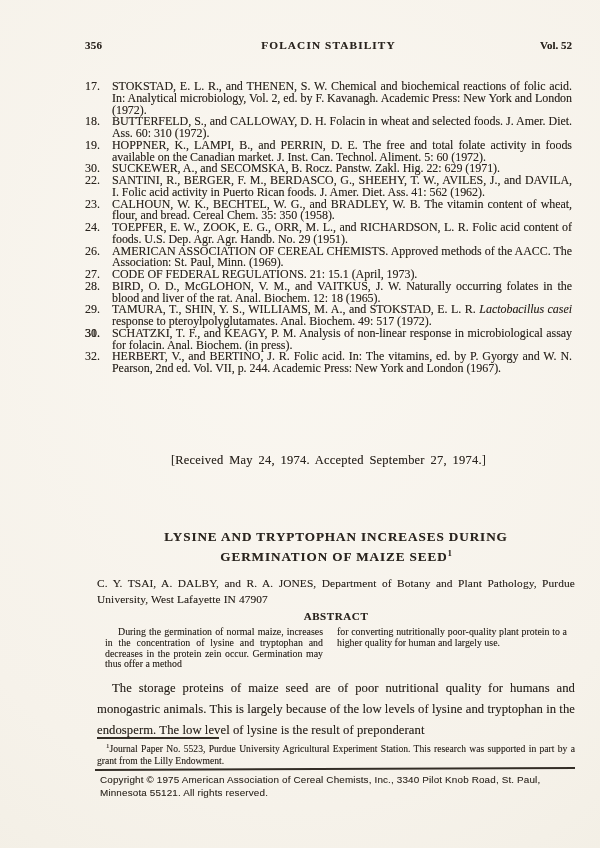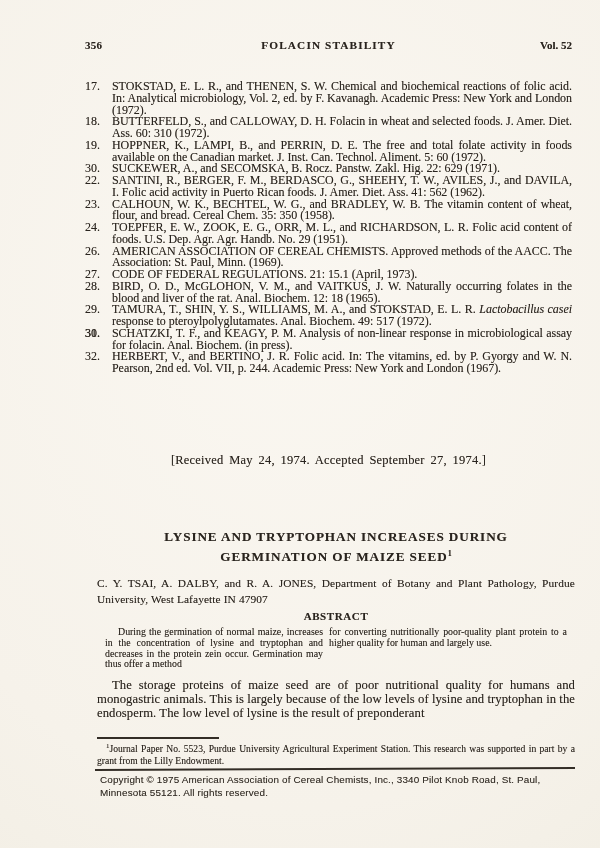--- a/index.html
+++ b/index.html
@@ -36,29 +36,29 @@
   .authors{
     position:absolute;left:97px;top:576px;width:478px;margin:0;
     font-size:11.4px;line-height:15.5px;text-align:justify;letter-spacing:.1px;
   }
   .abs-head{
     position:absolute;left:97px;top:610px;width:478px;margin:0;
     text-align:center;font-size:11px;font-weight:bold;letter-spacing:.6px;
   }
   .abs-cols{
     position:absolute;left:105px;top:627px;width:462px;
-    display:flex;gap:6px;
+    display:flex;gap:14px;
     font-size:9.9px;line-height:10.8px;text-align:justify;
   }
   .abs-cols p{margin:0;}
   .abs-col1{flex:0 0 218px;text-indent:13px;}
   .abs-col2{flex:1;}
   .body-par{
     position:absolute;left:97px;top:678px;width:478px;margin:0;
-    font-size:12.7px;line-height:14px;text-align:justify;text-indent:15px;letter-spacing:.05px;
+    font-size:12.7px;line-height:21px;text-align:justify;text-indent:15px;letter-spacing:.05px;
   }
   .footnote-rule{
     position:absolute;left:97px;top:737px;width:122px;height:1.5px;background:#332d26;
   }
   .footnote{
     position:absolute;left:97px;top:741px;width:478px;margin:0;
     font-size:9.6px;line-height:11.6px;text-align:justify;text-indent:9px;
   }
   .footnote sup{font-size:7px;}
   .copyright-rule{

